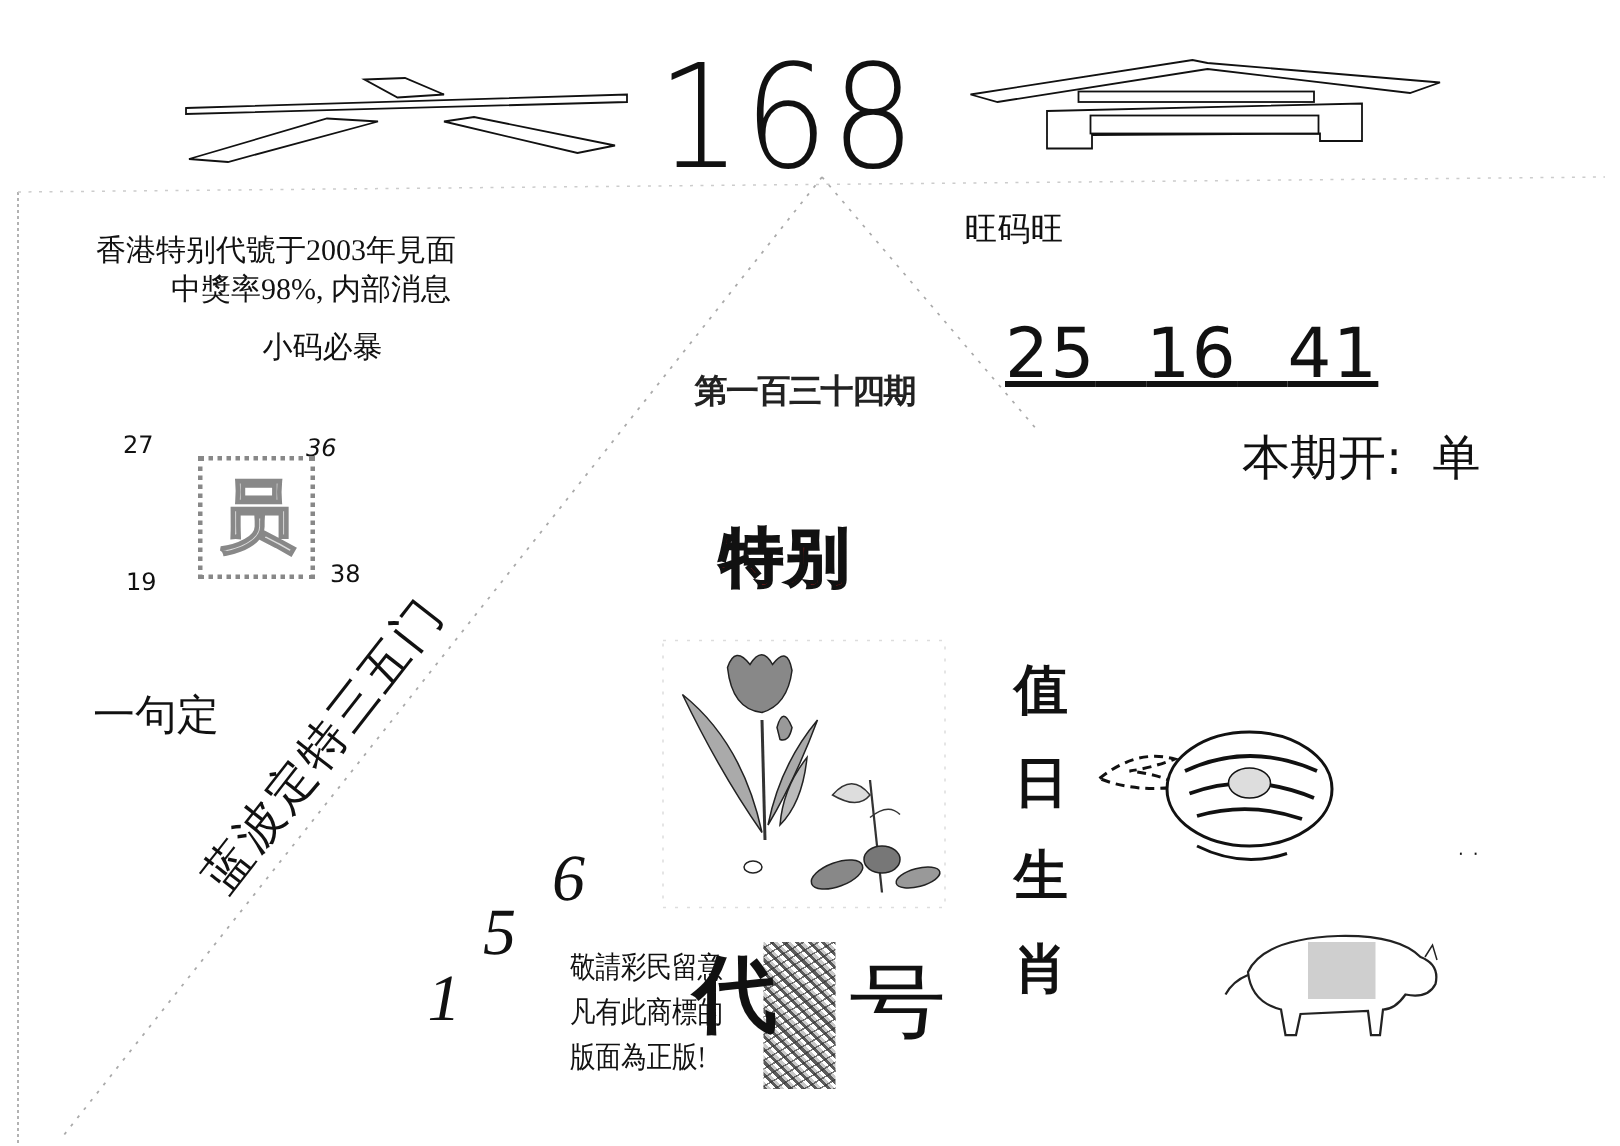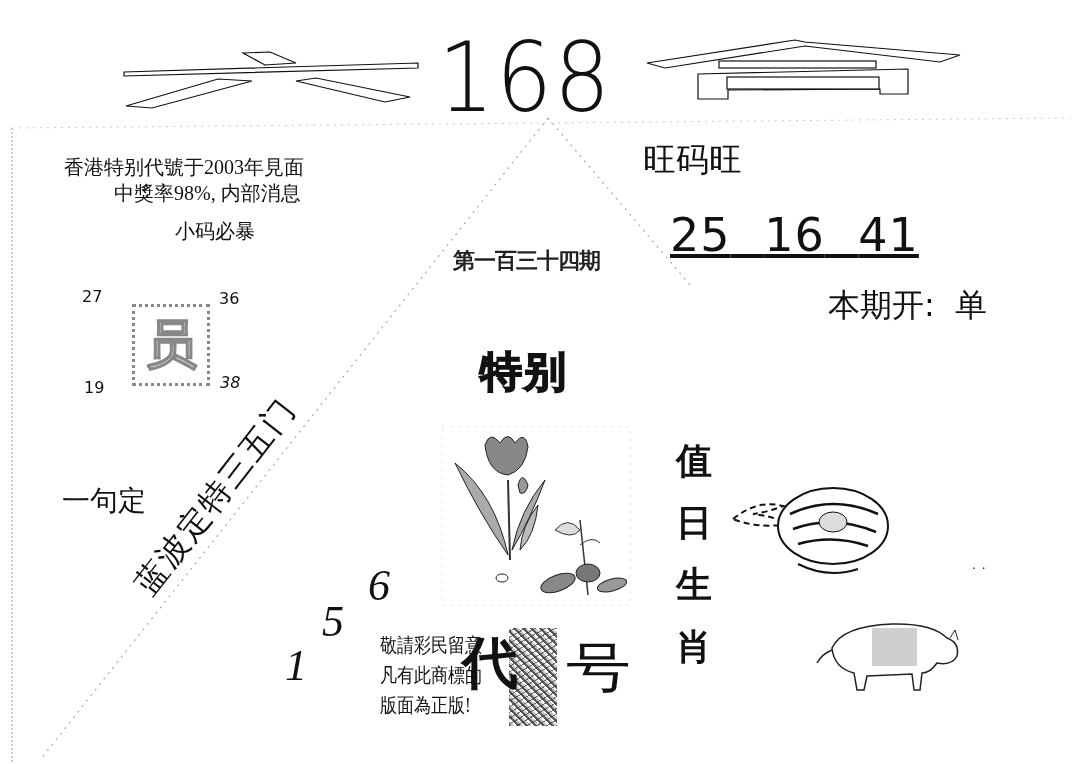--- a/index.html
+++ b/index.html
@@ -53,34 +53,34 @@
   </g>
 </svg>
 
 <div class="abs mast-num" style="left:438px;top:30px;">168</div>
 
 <div class="abs intro" style="left:64px;top:154px;">香港特别代號于2003年見面</div>
 <div class="abs intro" style="left:114px;top:180px;">中獎率98%, 内部消息</div>
 
 <div class="abs lbl serif" style="left:175px;top:218px;">小码必暴</div>
 <div class="abs num" style="left:82px;top:287px;">27</div>
-<div class="abs num" style="left:219px;top:289px;">36</div>
+<div class="abs num" style="left:204px;top:289px;font-style:italic;">36</div>
 <div class="abs num" style="left:84px;top:378px;">19</div>
-<div class="abs num" style="left:220px;top:373px;font-style:italic;">38</div>
+<div class="abs num" style="left:220px;top:373px;">38</div>
 <div class="abs stamp" style="left:132px;top:304px;">
   <span>员</span>
 </div>
 
-<div class="abs lbl" style="left:62px;top:458px;font-size:28px;margin-top:24px;">一句定</div>
+<div class="abs lbl" style="left:62px;top:458px;font-size:28px;">一句定</div>
 
 <div class="abs diag" style="left:160px;top:560px;">蓝波定特三五门</div>
 
-<div class="abs issue" style="left:453px;top:246px;">第一百三十四期</div>
+<div class="abs issue" style="left:463px;top:246px;">第一百三十四期</div>
 
-<div class="abs lbl" style="left:643px;top:138px;font-size:33px;">旺码旺</div>
+<div class="abs lbl" style="left:643px;top:138px;font-size:22px;">旺码旺</div>
 <div class="abs big-nums" style="left:670px;top:208px;text-decoration:underline;">
   <span>25</span>
   <span>16</span>
   <span>41</span>
 </div>
 
 <div class="abs" style="left:828px;top:284px;font-size:32px;">
   <span>本期开:</span>
   <span style="margin-left:10px;">单</span>
 </div>

